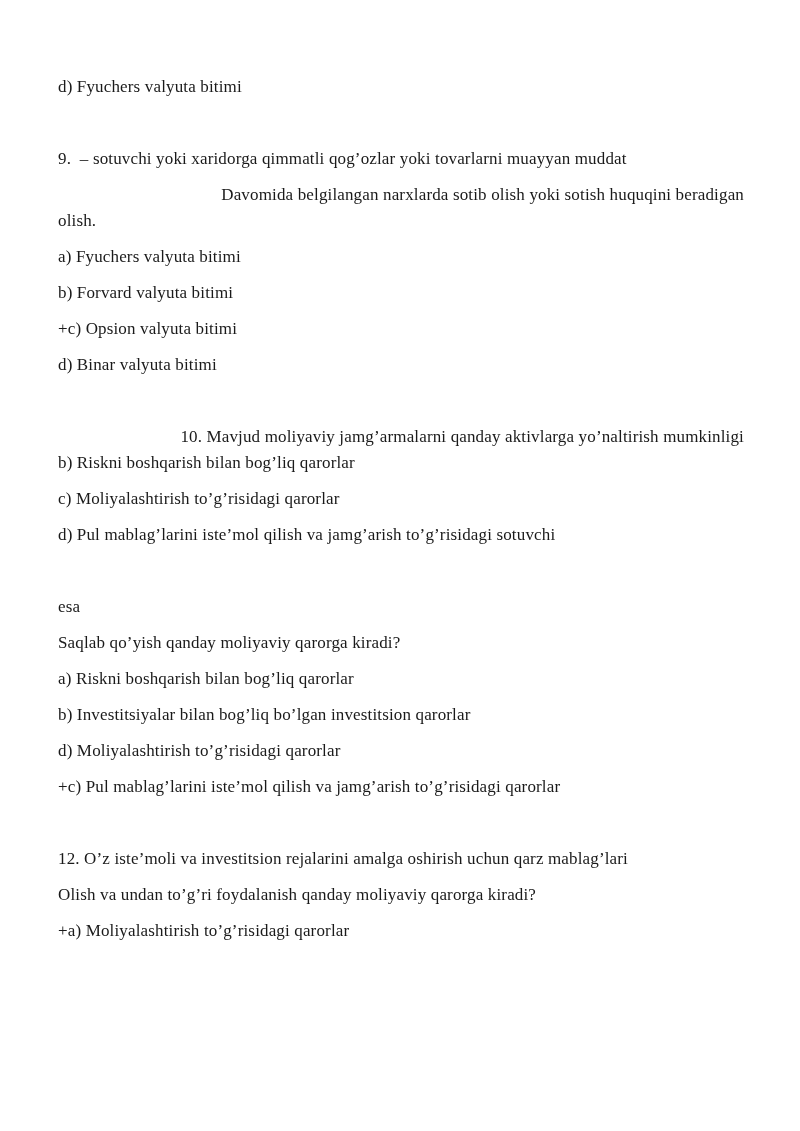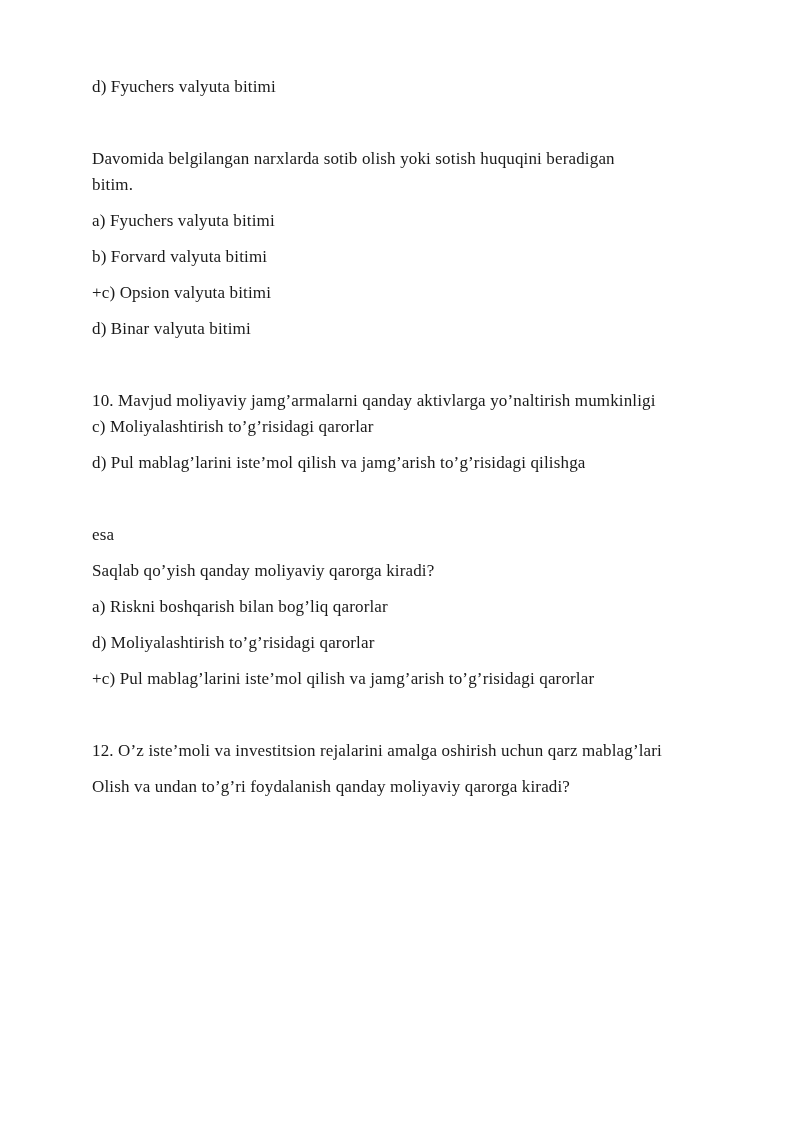--- a/index.html
+++ b/index.html
@@ -6,61 +6,65 @@
   html, body { margin: 0; padding: 0; background: #ffffff; }
   body {
     width: 800px; height: 1131px;
     font-family: "Liberation Serif", "DejaVu Serif", serif;
     font-size: 17px;
     color: #1a1a1a;
     -webkit-font-smoothing: antialiased;
   }
   .page {
     width: 800px; height: 1131px;
-    padding: 74px 56px 0 92px;
+    padding: 74px 56px 0 58px;
     overflow: hidden;
     background: #ffffff;
   }
   .line {
     margin: 0 0 10px 0;
     line-height: 26px;
     white-space: pre;
     letter-spacing: 0.15px;
   }
-  .line.joined { margin-bottom: 0; } 
+  .line.joined { margin-bottom: 0; text-align: right; } 
   .gap { height: 36px; }            
 </style>
 </head>
 <body>
 
 <div class="page">
 
   <p class="line">d) Fyuchers valyuta bitimi</p>
 
   <div class="gap"></div>
 
+  <p class="line">9.  – sotuvchi yoki xaridorga qimmatli qog’ozlar yoki tovarlarni muayyan muddat</p>
   <p class="line joined">Davomida belgilangan narxlarda sotib olish yoki sotish huquqini beradigan</p>
-  <p class="line">bitim.</p>
+  <p class="line">olish.</p>
   <p class="line">a) Fyuchers valyuta bitimi</p>
   <p class="line">b) Forvard valyuta bitimi</p>
   <p class="line">+c) Opsion valyuta bitimi</p>
   <p class="line">d) Binar valyuta bitimi</p>
 
   <div class="gap"></div>
 
   <p class="line joined">10. Mavjud moliyaviy jamg’armalarni qanday aktivlarga yo’naltirish mumkinligi</p>
+  <p class="line">b) Riskni boshqarish bilan bog’liq qarorlar</p>
   <p class="line">c) Moliyalashtirish to’g’risidagi qarorlar</p>
-  <p class="line">d) Pul mablag’larini iste’mol qilish va jamg’arish to’g’risidagi qilishga</p>
+  <p class="line">d) Pul mablag’larini iste’mol qilish va jamg’arish to’g’risidagi sotuvchi</p>
 
   <div class="gap"></div>
 
   <p class="line">esa</p>
   <p class="line">Saqlab qo’yish qanday moliyaviy qarorga kiradi?</p>
   <p class="line">a) Riskni boshqarish bilan bog’liq qarorlar</p>
+  <p class="line">b) Investitsiyalar bilan bog’liq bo’lgan investitsion qarorlar</p>
   <p class="line">d) Moliyalashtirish to’g’risidagi qarorlar</p>
   <p class="line">+c) Pul mablag’larini iste’mol qilish va jamg’arish to’g’risidagi qarorlar</p>
 
   <div class="gap"></div>
 
   <p class="line">12. O’z iste’moli va investitsion rejalarini amalga oshirish uchun qarz mablag’lari</p>
   <p class="line">Olish va undan to’g’ri foydalanish qanday moliyaviy qarorga kiradi?</p>
+  <p class="line">+a) Moliyalashtirish to’g’risidagi qarorlar</p>
 
 </div>
 
 </body></html>

